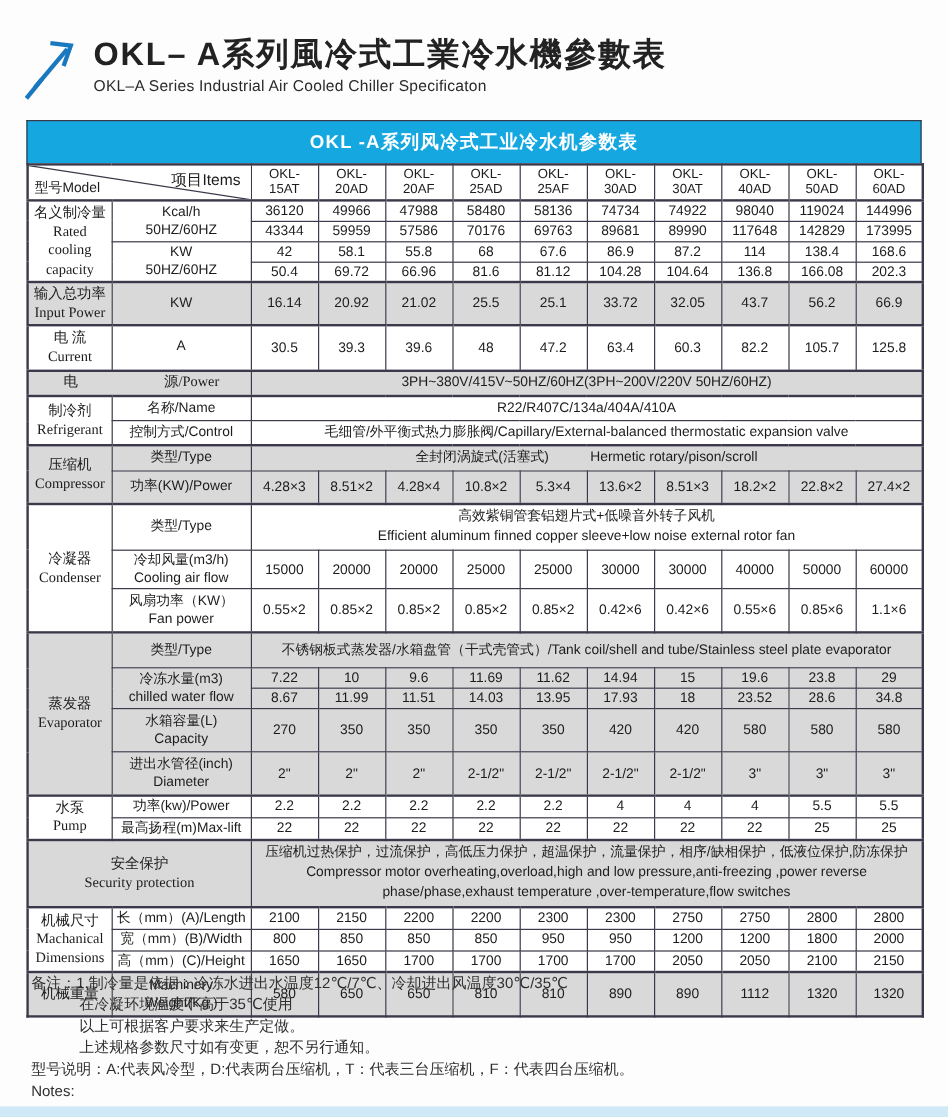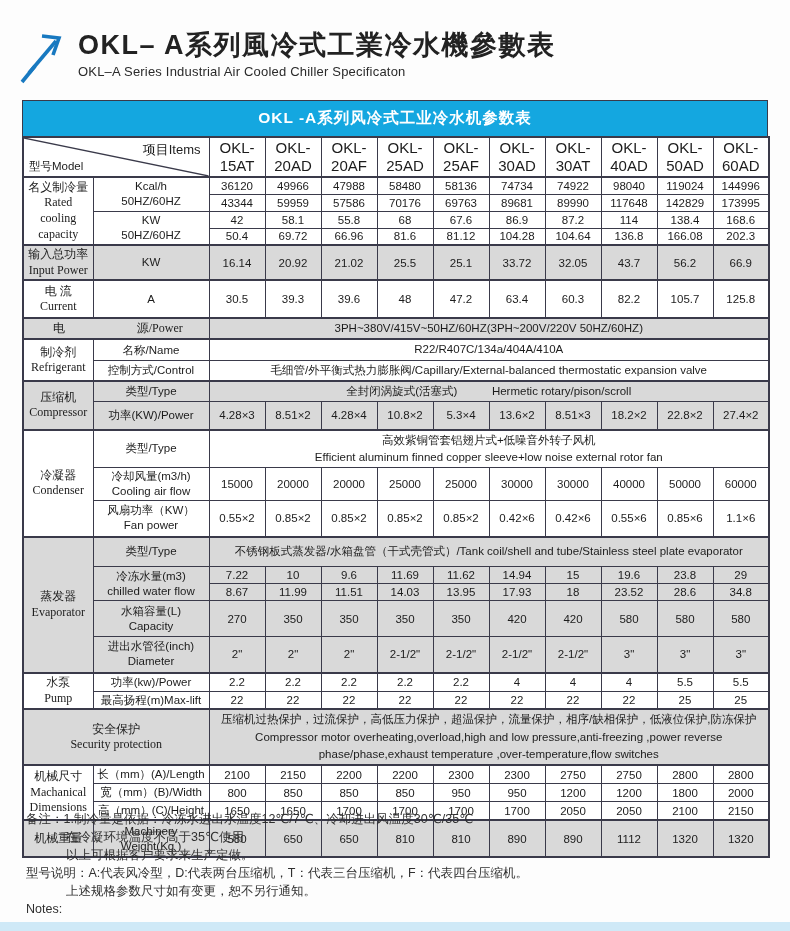--- a/index.html
+++ b/index.html
@@ -33,21 +33,21 @@
   tr.sec-start>th, tr.sec-start>td{border-top-width:2px;}
   table{border:2px solid #3a3a4a;}
   .bg-w{background:#ffffff;}
   .bg-g{background:#d9d9d9;}
 
   .corner{position:relative;height:30px;background:#fff;padding:0;margin-left:20px;}
   .corner svg{position:absolute;inset:0;width:100%;height:100%;}
   .corner .model-label{position:absolute;left:5px;bottom:2px;font-size:11.5px;}
   .corner .items-label{position:absolute;right:8px;top:3px;font-size:13px;}
 
-  .model-th{font-size:15px;line-height:1.2;text-align:center;background:#fff;}
+  .model-th{font-size:11px;line-height:1.2;text-align:center;background:#fff;}
   .sec{font-size:12px;line-height:1.3;text-align:center;font-family:Liberation Serif, serif;}
   .item{font-size:11.5px;line-height:1.3;text-align:center;}
   .val{font-size:11.5px;text-align:center;}
   .span-val{font-size:11.5px;text-align:center;line-height:1.5;}
   .split-cell{display:flex;align-items:center;font-size:12px;}
   .split-cell .p1{width:66px;text-align:center;flex:0 0 auto;}
   .split-cell .p2{flex:1;text-align:center;padding-left:6px;margin-left:15px;}
 
   
   .notes{position:absolute;left:26px;top:810px;font-size:12.5px;color:#2f2f2f;line-height:18px;}
@@ -404,19 +404,19 @@
             <td class="val bg-g">1320</td>
           </tr>
         </tbody>
     </table>
   </div>
 
   <div class="notes" id="notes-box">
       <div class="note-line">备注：1.制冷量是依据：冷冻水进出水温度12℃/7℃、冷却进出风温度30℃/35℃</div>
       <div class="note-line ind-2">在冷凝环境温度不高于35℃使用</div>
       <div class="note-line ind-2">以上可根据客户要求来生产定做。</div>
+      <div class="note-line ind-2">上述规格参数尺寸如有变更，恕不另行通知。</div>
       <div class="note-line">型号说明：A:代表风冷型，D:代表两台压缩机，T：代表三台压缩机，F：代表四台压缩机。</div>
-      <div class="note-line ind-2">上述规格参数尺寸如有变更，恕不另行通知。</div>
       <div class="note-line">Notes:</div>
     </div>
 
   <div class="footer-strip"></div>
 </div>
 
 </body></html>

